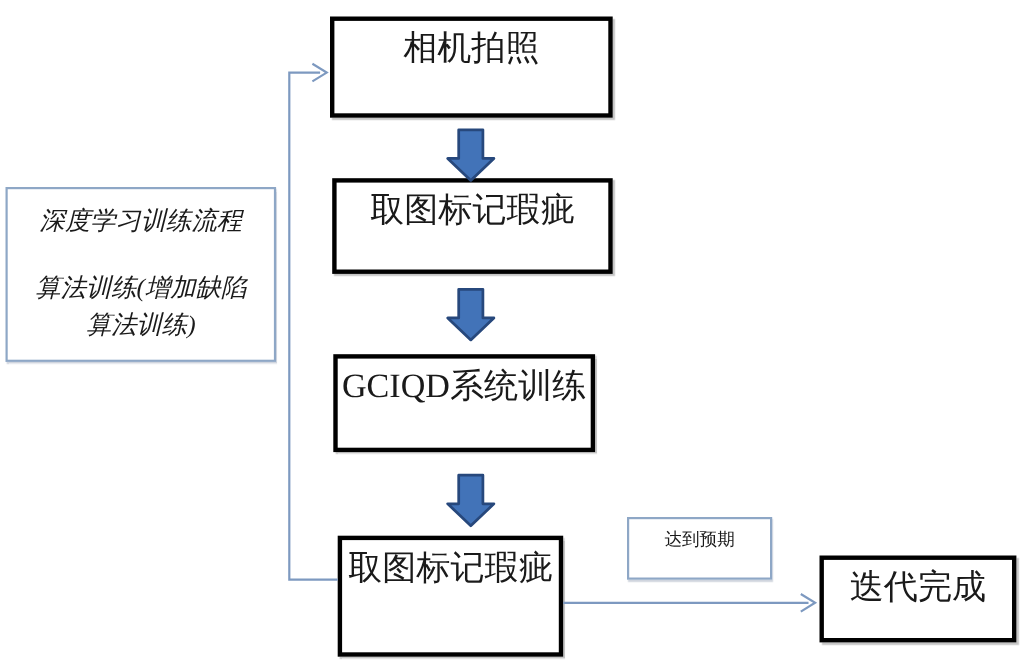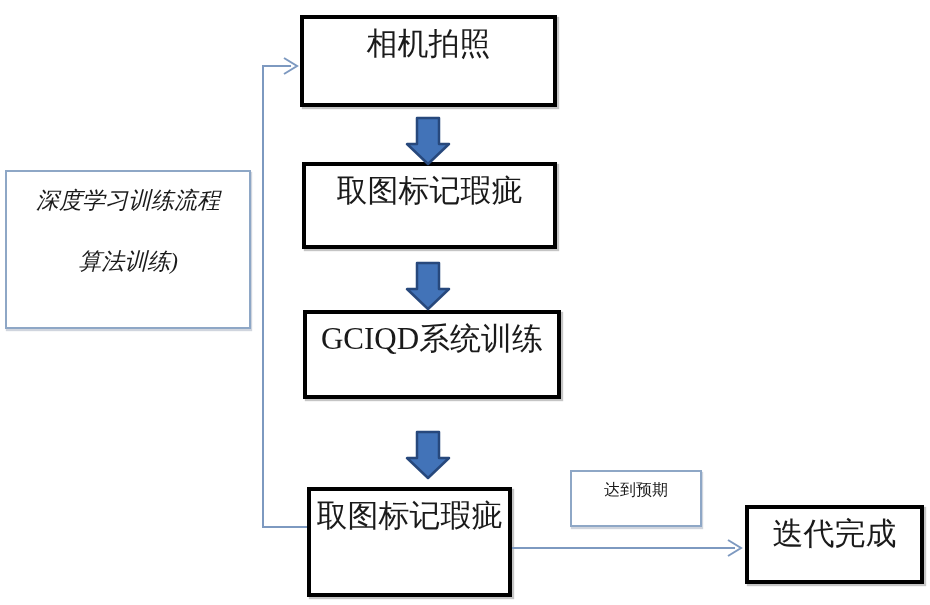--- a/index.html
+++ b/index.html
@@ -21,32 +21,33 @@
   .overlay{position:absolute;left:0;top:0;width:930px;height:605px;pointer-events:none;}
   .overlay path{fill:none;stroke:var(--connector);stroke-width:2;}
 </style>
 </head>
 <body>
 
 <div class="canvas">
 
   <div class="box thin note" style="left:5px;top:170px;width:246px;height:159px;">
     <div class="note-title">深度学习训练流程</div>
+    <div>算法训练(增加缺陷</div>
     <div>算法训练)</div>
   </div>
 
   <div class="box thick" style="left:300px;top:15px;width:257px;height:92px;">
     <span class="step-label">相机拍照</span>
   </div>
 
   <div class="box thick" style="left:302px;top:162px;width:255px;height:87px;">
     <span class="step-label">取图标记瑕疵</span>
   </div>
 
-  <div class="box thick" style="left:303px;top:310px;width:258px;height:89px;">
+  <div class="box thick" style="left:303px;top:322px;width:238px;height:89px;">
     <span class="step-label">GCIQD系统训练</span>
   </div>
 
   <div class="box thick" style="left:307px;top:487px;width:205px;height:110px;">
     <span class="step-label">取图标记瑕疵</span>
   </div>
 
   <div class="box thin" style="left:570px;top:470px;width:132px;height:57px;">
     <span class="cond-label">达到预期</span>
   </div>

